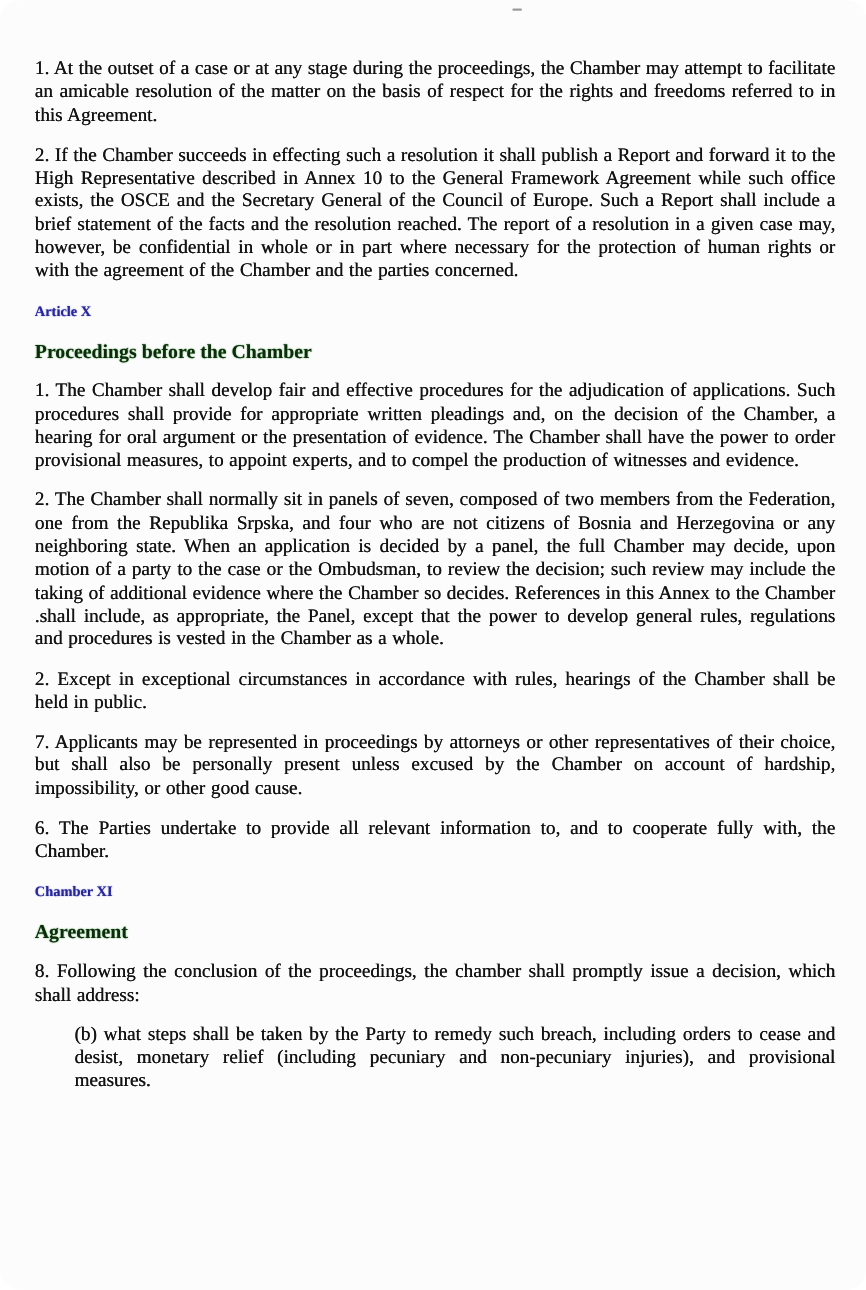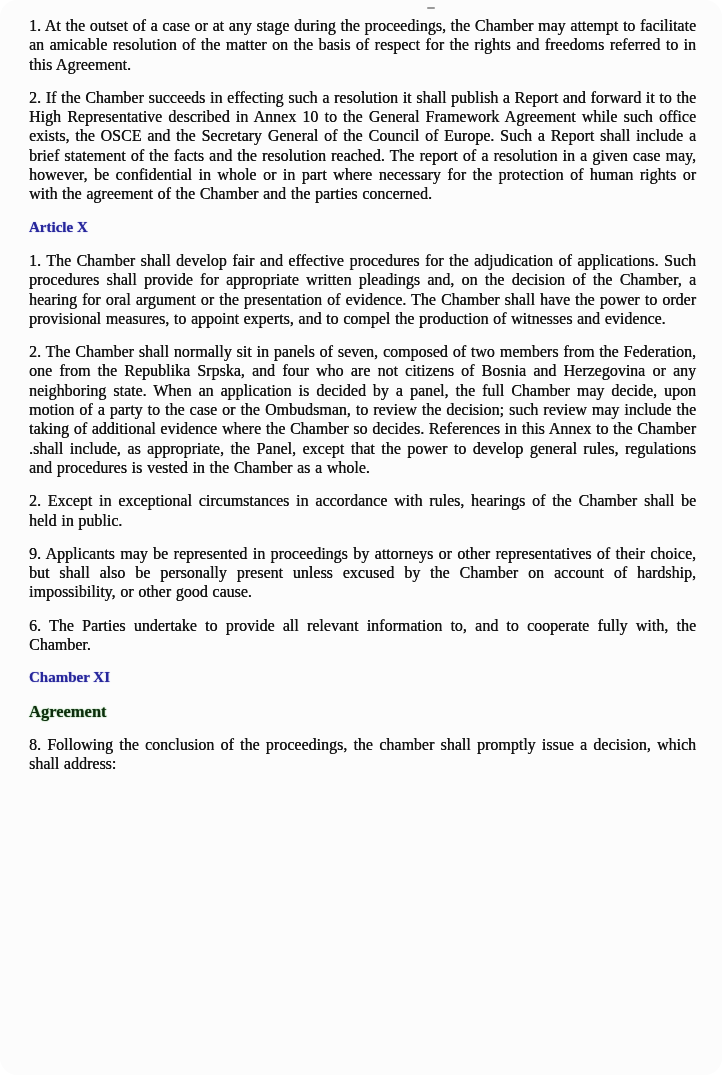--- a/index.html
+++ b/index.html
@@ -9,21 +9,21 @@
   }
   .page {
     position: relative;
     width: 722px;
     height: 1075px;
     background: #fcfcfc;
     overflow: hidden;
     font-family: "Liberation Serif", "DejaVu Serif", serif;
     color: #141414;
     box-sizing: border-box;
-    padding: 16px 26px 0 29px;
+    padding: 48px 26px 0 29px;
     border-radius: 17px;
   }
   .speck {
     position: absolute;
     top: 7px;
     left: 427px;
     width: 8px;
     height: 2px;
     background: #9a9a9a;
     border-radius: 1px;
@@ -34,21 +34,21 @@
     line-height: 19.3px;
     text-align: justify;
     text-shadow: 0.25px 0 0 currentColor;
     word-spacing: 0.04em;
   }
   p.body.indented {
     margin-left: 33px;
   }
   h2.article {
     margin: 0 0 14px 0;
-    font-size: 15px;
+    font-size: 12px;
     line-height: 19.3px;
     font-weight: bold;
     color: #27279a;
     text-shadow: 0 0 1px rgba(50, 50, 190, 0.75);
   }
   h3.subhead {
     margin: 0 0 14px 0;
     font-size: 16.5px;
     line-height: 19.3px;
     font-weight: bold;
@@ -69,33 +69,35 @@
 <div class="page">
 
   <div class="speck"></div>
 
   <p class="body">1.  At  the outset of a case or at any stage during the proceedings, the Chamber may attempt to facilitate an amicable resolution of the matter on the basis of respect for the rights and freedoms referred to in this Agreement.</p>
 
   <p class="body">2. If the Chamber succeeds in effecting such a resolution it shall publish a Report and forward it to the High Representative described in Annex 10 to the General Framework Agreement while such office exists, the OSCE and the Secretary General of the Council of Europe. Such a Report shall include a brief statement of the facts and the resolution reached. The report of a resolution in a given case may, however, be confidential in whole or in part where necessary for the protection of human rights or with the agreement of the Chamber and the parties concerned.</p>
 
   <h2 class="article">Article X</h2>
 
+  <h3 class="subhead">Proceedings before the Chamber</h3>
 
   <p class="body">1. The Chamber shall develop fair and effective procedures for the adjudication of applications. Such procedures shall provide for appropriate written pleadings and, on the decision of the Chamber, a hearing for oral argument or the presentation of evidence. The Chamber shall have the power to order provisional measures, to appoint experts, and to compel the production of witnesses and evidence.</p>
 
   <p class="body">2. The Chamber shall normally sit in panels of seven, composed of two members from the Federation, one from the Republika Srpska, and four who are not citizens of Bosnia and Herzegovina or any neighboring state. When an application is decided by a panel, the full Chamber may decide, upon motion of a party to the case or the Ombudsman, to review the decision; such review may include the taking of additional evidence where the Chamber so decides. References in this Annex to the Chamber .shall include, as appropriate, the Panel, except that the power to develop general rules, regulations and procedures is vested in the Chamber as a whole.</p>
 
   <p class="body">2. Except in exceptional circumstances in accordance with rules, hearings of the Chamber shall be held in public.</p>
 
-  <p class="body">9. Applicants may be represented in proceedings by attorneys or other representatives of their choice, but shall also be personally present unless excused by the Chamber on account of hardship, impossibility, or other good cause.</p>
+  <p class="body">7. Applicants may be represented in proceedings by attorneys or other representatives of their choice, but shall also be personally present unless excused by the Chamber on account of hardship, impossibility, or other good cause.</p>
 
   <p class="body">6. The Parties undertake to provide all relevant information to, and to cooperate fully with, the Chamber.</p>
 
   <h2 class="article">Chamber XI</h2>
 
   <h3 class="subhead">Agreement</h3>
 
   <p class="body">8. Following the conclusion of the proceedings, the chamber shall promptly issue a decision, which shall address:</p>
 
 
+  <p class="body indented">(b) what steps shall be taken by the Party to remedy such breach, including orders to cease and desist, monetary relief (including pecuniary and non-pecuniary injuries), and provisional measures.</p>
 
 
 </div>
 
 </body></html>

